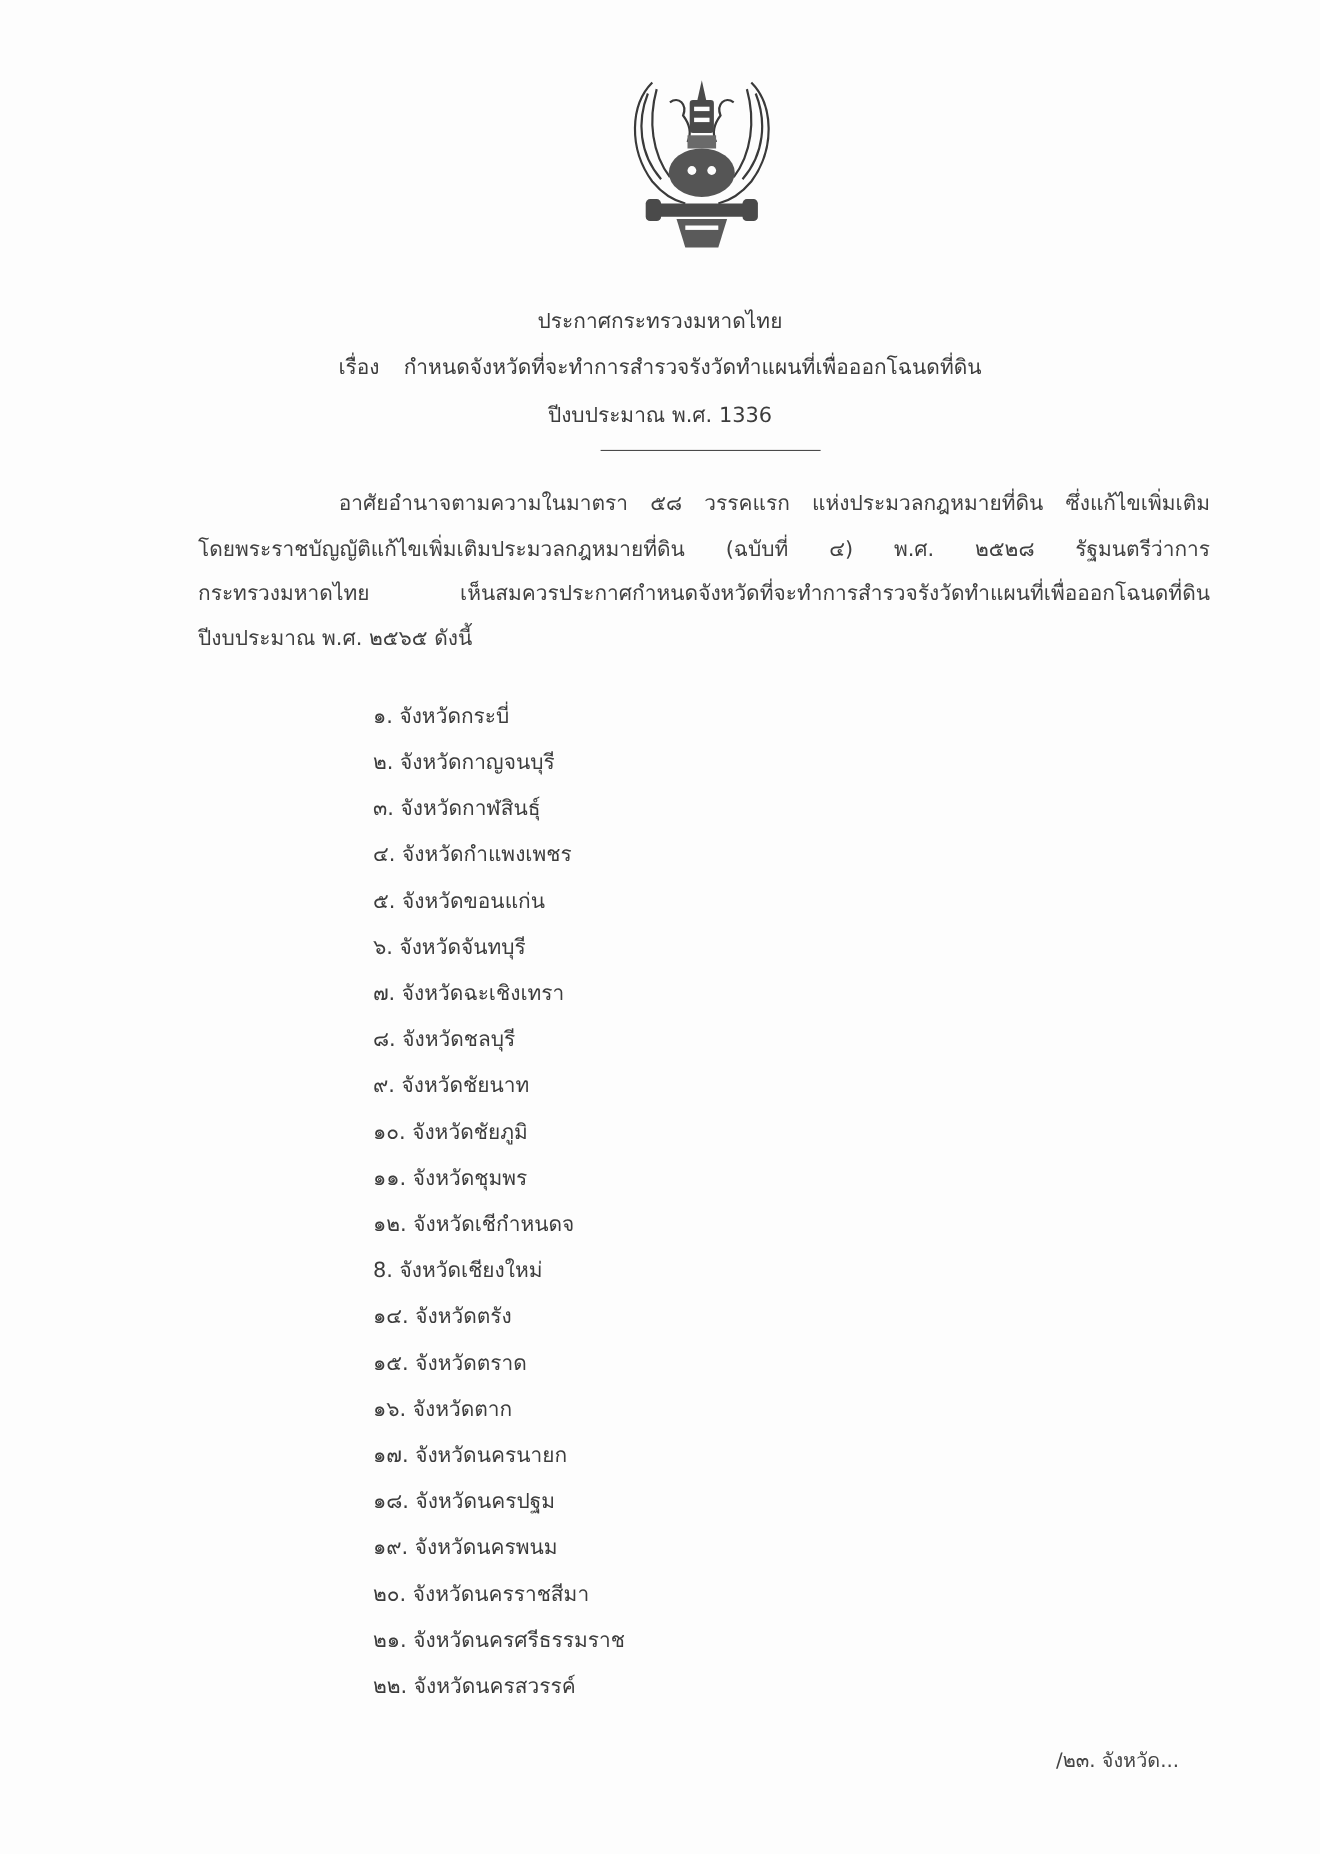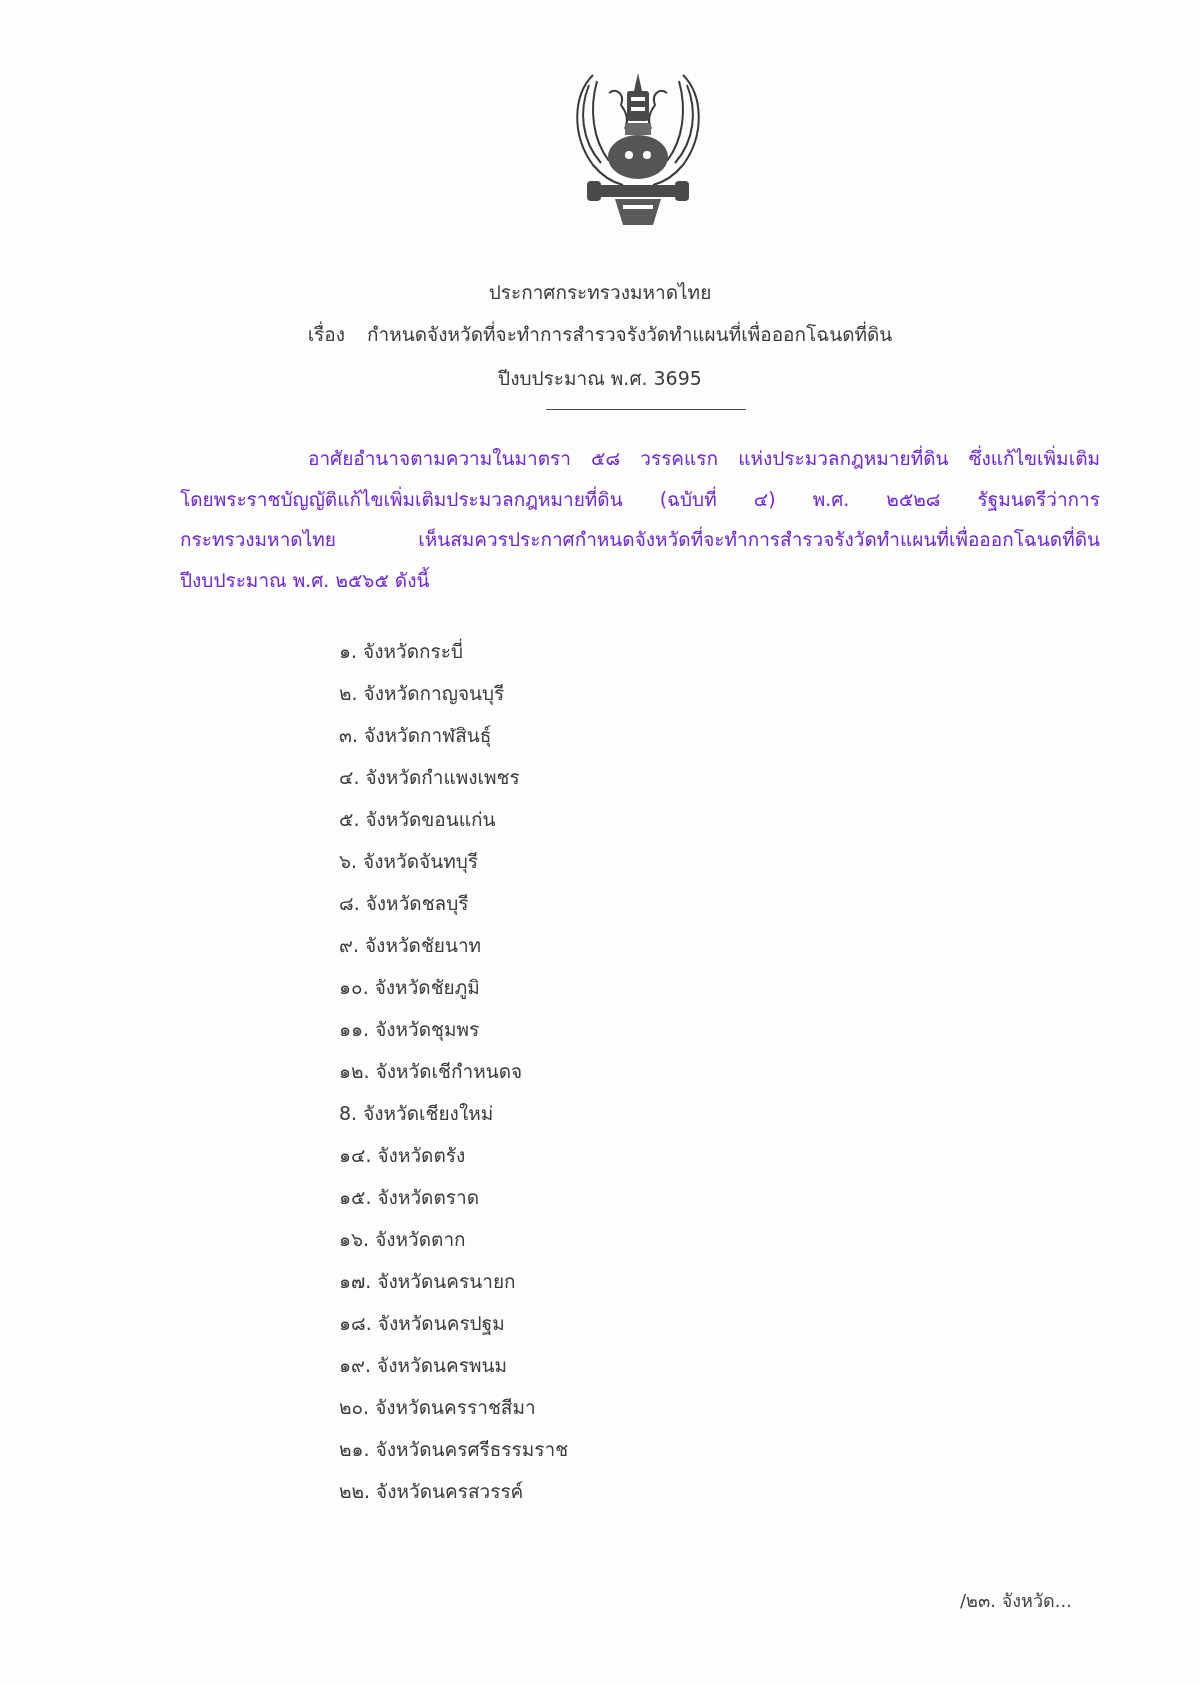--- a/index.html
+++ b/index.html
@@ -51,21 +51,21 @@
       height: 0;
       border-top: 1.5px solid #4a4a4a;
     }
     .body-para {
       position: absolute;
       left: 180px;
       top: 438px;
       width: 920px;
       font-size: 19px;
       line-height: 40.5px;
-      color: #6d28d9;
+      color: #404040;
     }
     .body-para .line { display: block; white-space: nowrap; text-align: justify; text-align-last: justify; }
     .body-para .line.first { padding-left: 128px; }
     .body-para .line.last { text-align-last: left; }
     .list {
       position: absolute;
       left: 327px;
       top: 630px;
       margin: 0;
       padding: 0;
@@ -131,38 +131,39 @@
         <circle cx="84" cy="90" r="4"></circle>
         <rect x="60" y="140" width="30" height="4"></rect>
       </g>
     </svg>
   </div>
 
   <div class="header-line h1">ประกาศกระทรวงมหาดไทย</div>
   <div class="header-line h2">
     <span class="subject-label">เรื่อง</span><span>กำหนดจังหวัดที่จะทำการสำรวจรังวัดทำแผนที่เพื่อออกโฉนดที่ดิน</span>
   </div>
-  <div class="header-line h3">ปีงบประมาณ พ.ศ. 3695</div>
+  <div class="header-line h3">ปีงบประมาณ พ.ศ. 1336</div>
 
   <div class="divider"></div>
 
   <div class="body-para">
     <span class="line first">อาศัยอำนาจตามความในมาตรา ๕๘ วรรคแรก แห่งประมวลกฎหมายที่ดิน ซึ่งแก้ไขเพิ่มเติม</span>
     <span class="line">โดยพระราชบัญญัติแก้ไขเพิ่มเติมประมวลกฎหมายที่ดิน (ฉบับที่ ๔) พ.ศ. ๒๕๒๘ รัฐมนตรีว่าการ</span>
     <span class="line">กระทรวงมหาดไทย เห็นสมควรประกาศกำหนดจังหวัดที่จะทำการสำรวจรังวัดทำแผนที่เพื่อออกโฉนดที่ดิน</span>
     <span class="line last">ปีงบประมาณ พ.ศ. ๒๕๖๕ ดังนี้</span>
   </div>
 
   <ul class="list">
     <li><span class="num">๑.</span><span>จังหวัดกระบี่</span></li>
     <li><span class="num">๒.</span><span>จังหวัดกาญจนบุรี</span></li>
     <li><span class="num">๓.</span><span>จังหวัดกาฬสินธุ์</span></li>
     <li><span class="num">๔.</span><span>จังหวัดกำแพงเพชร</span></li>
     <li><span class="num">๕.</span><span>จังหวัดขอนแก่น</span></li>
     <li><span class="num">๖.</span><span>จังหวัดจันทบุรี</span></li>
+    <li><span class="num">๗.</span><span>จังหวัดฉะเชิงเทรา</span></li>
     <li><span class="num">๘.</span><span>จังหวัดชลบุรี</span></li>
     <li><span class="num">๙.</span><span>จังหวัดชัยนาท</span></li>
     <li><span class="num">๑๐.</span><span>จังหวัดชัยภูมิ</span></li>
     <li><span class="num">๑๑.</span><span>จังหวัดชุมพร</span></li>
     <li><span class="num">๑๒.</span><span>จังหวัดเชีกำหนดจ</span></li>
     <li><span class="num">8.</span><span>จังหวัดเชียงใหม่</span></li>
     <li><span class="num">๑๔.</span><span>จังหวัดตรัง</span></li>
     <li><span class="num">๑๕.</span><span>จังหวัดตราด</span></li>
     <li><span class="num">๑๖.</span><span>จังหวัดตาก</span></li>
     <li><span class="num">๑๗.</span><span>จังหวัดนครนายก</span></li>

